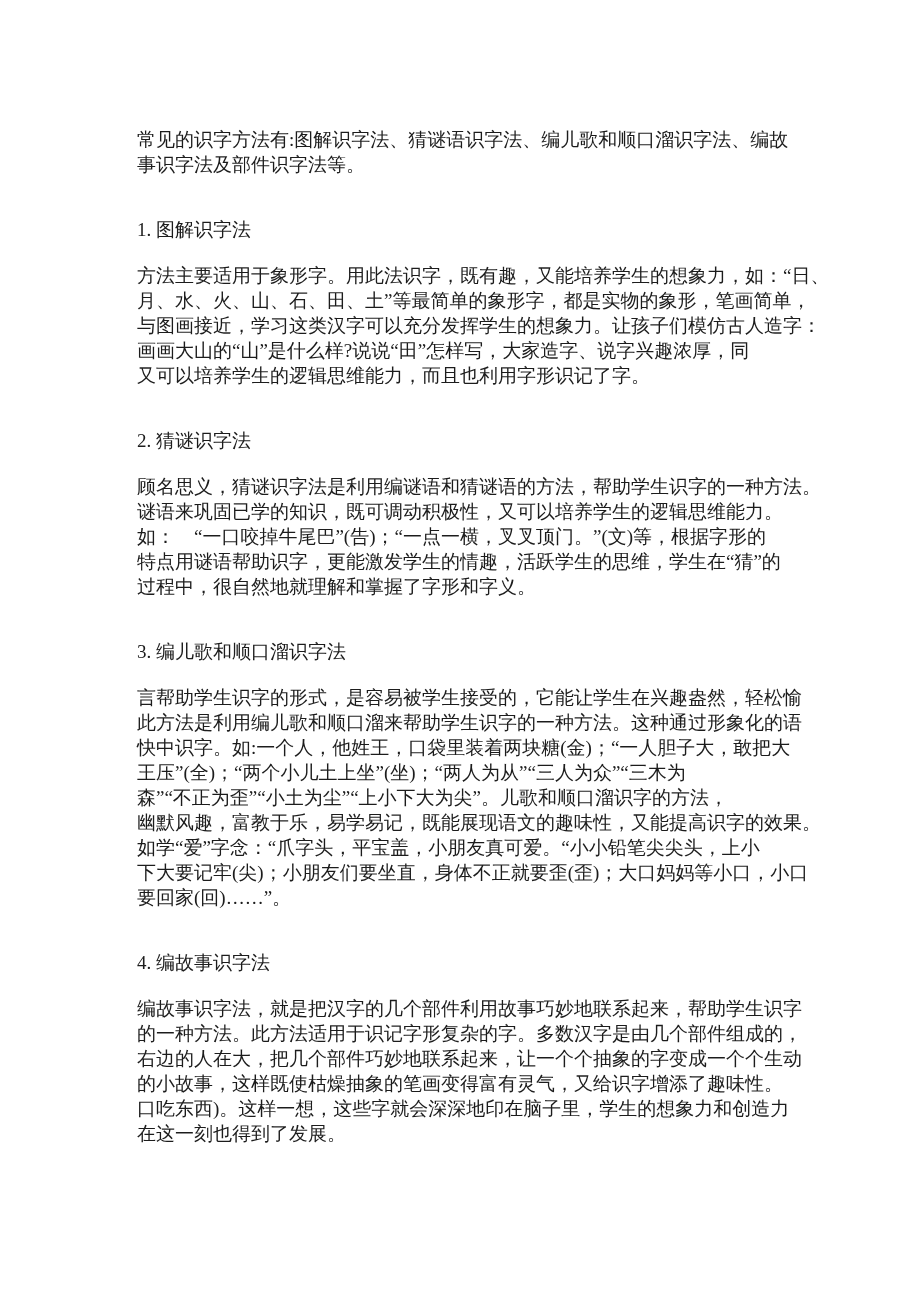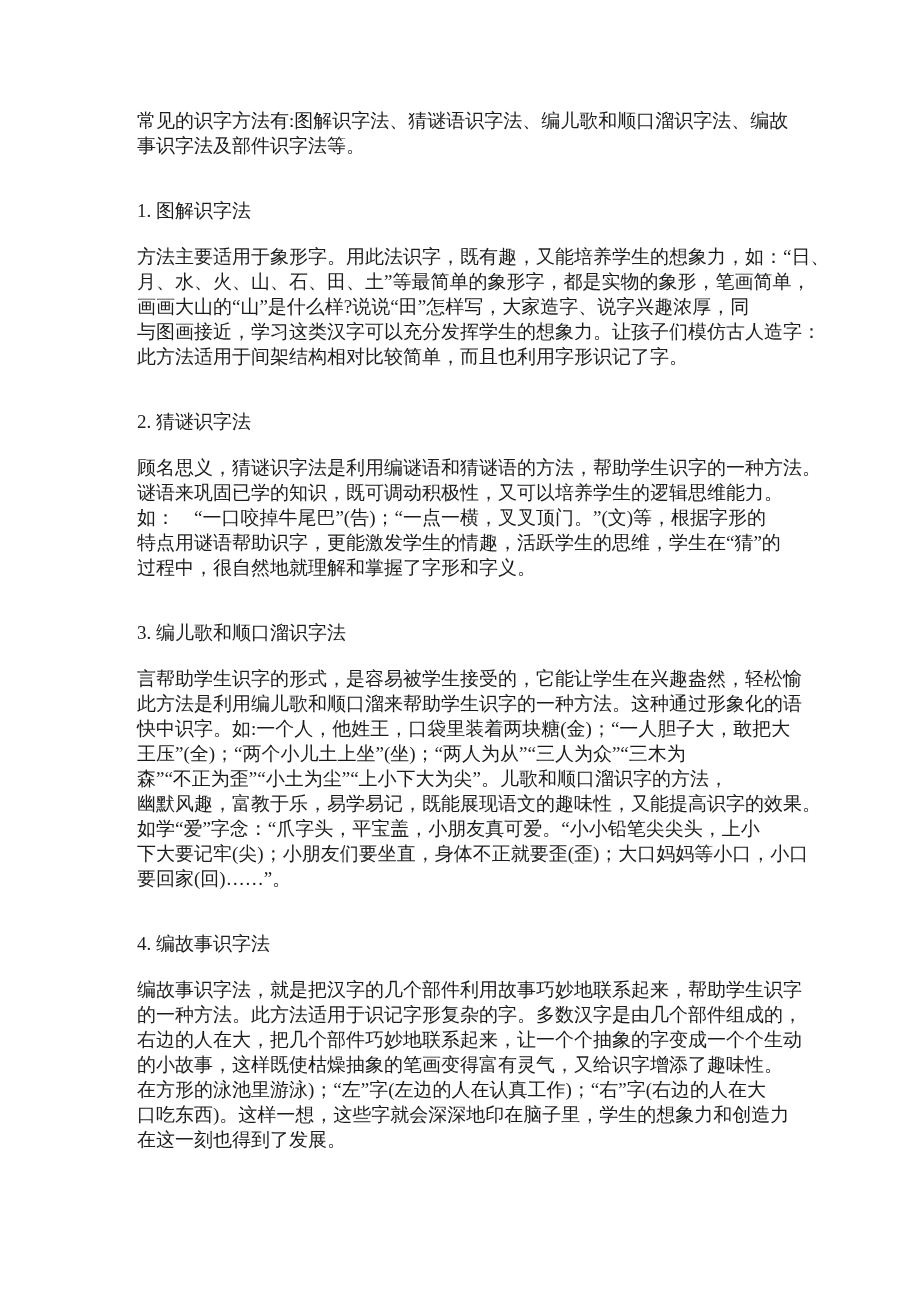--- a/index.html
+++ b/index.html
@@ -10,21 +10,21 @@
   .page {
     position: relative;
     width: 920px;
     height: 1302px;
     background: #ffffff;
     overflow: hidden;
   }
   .doc {
     position: absolute;
     left: 137px;
-    top: 108px;
+    top: 127px;
     width: 670px;
     font-family: "Liberation Serif", "DejaVu Serif", serif;
     font-size: 19px;
     line-height: 25px;
     color: #1c1c1c;
   }
   .block {
     margin: 0 0 21px 0;
   }
   .block:last-child {
@@ -47,23 +47,23 @@
       <div class="block paragraph">
         <div class="line">常见的识字方法有:图解识字法、猜谜语识字法、编儿歌和顺口溜识字法、编故</div>
         <div class="line">事识字法及部件识字法等。</div>
       </div>
       <div class="block heading">
         <div class="line">1. 图解识字法</div>
       </div>
       <div class="block paragraph">
         <div class="line">方法主要适用于象形字。用此法识字，既有趣，又能培养学生的想象力，如：“日、</div>
         <div class="line">月、水、火、山、石、田、土”等最简单的象形字，都是实物的象形，笔画简单，</div>
+        <div class="line">与图画接近，学习这类汉字可以充分发挥学生的想象力。让孩子们模仿古人造字：</div>
         <div class="line">画画大山的“山”是什么样?说说“田”怎样写，大家造字、说字兴趣浓厚，同</div>
-        <div class="line">与图画接近，学习这类汉字可以充分发挥学生的想象力。让孩子们模仿古人造字：</div>
-        <div class="line">此方法适用于间架结构相对比较简单，而且也利用字形识记了字。</div>
+        <div class="line">又可以培养学生的逻辑思维能力，而且也利用字形识记了字。</div>
       </div>
       <div class="block heading">
         <div class="line">2. 猜谜识字法</div>
       </div>
       <div class="block paragraph">
         <div class="line">顾名思义，猜谜识字法是利用编谜语和猜谜语的方法，帮助学生识字的一种方法。</div>
         <div class="line">谜语来巩固已学的知识，既可调动积极性，又可以培养学生的逻辑思维能力。</div>
         <div class="line">如：　“一口咬掉牛尾巴”(告)；“一点一横，叉叉顶门。”(文)等，根据字形的</div>
         <div class="line">特点用谜语帮助识字，更能激发学生的情趣，活跃学生的思维，学生在“猜”的</div>
         <div class="line">过程中，很自然地就理解和掌握了字形和字义。</div>
@@ -83,18 +83,17 @@
         <div class="line">要回家(回)……”。</div>
       </div>
       <div class="block heading">
         <div class="line">4. 编故事识字法</div>
       </div>
       <div class="block paragraph">
         <div class="line">编故事识字法，就是把汉字的几个部件利用故事巧妙地联系起来，帮助学生识字</div>
         <div class="line">的一种方法。此方法适用于识记字形复杂的字。多数汉字是由几个部件组成的，</div>
         <div class="line">右边的人在大，把几个部件巧妙地联系起来，让一个个抽象的字变成一个个生动</div>
         <div class="line">的小故事，这样既使枯燥抽象的笔画变得富有灵气，又给识字增添了趣味性。</div>
-        <div class="line">在方形的泳池里游泳)；“左”字(左边的人在认真工作)；“右”字(右边的人在大</div>
         <div class="line">口吃东西)。这样一想，这些字就会深深地印在脑子里，学生的想象力和创造力</div>
         <div class="line">在这一刻也得到了发展。</div>
       </div>
     </div>
 </main>
 
 </body></html>

